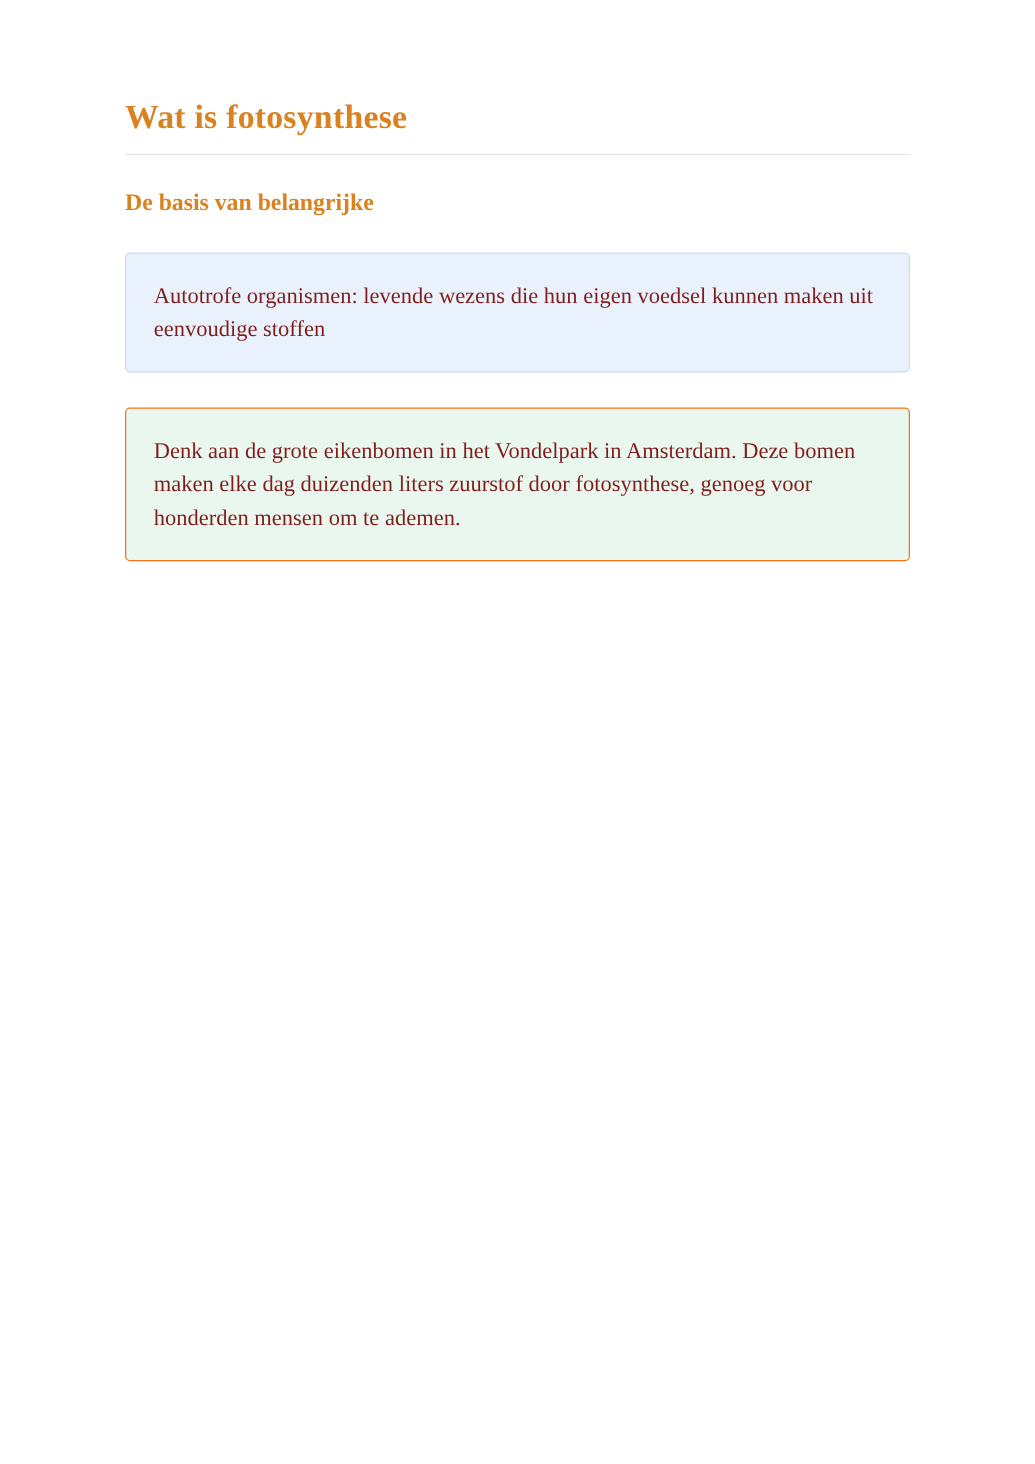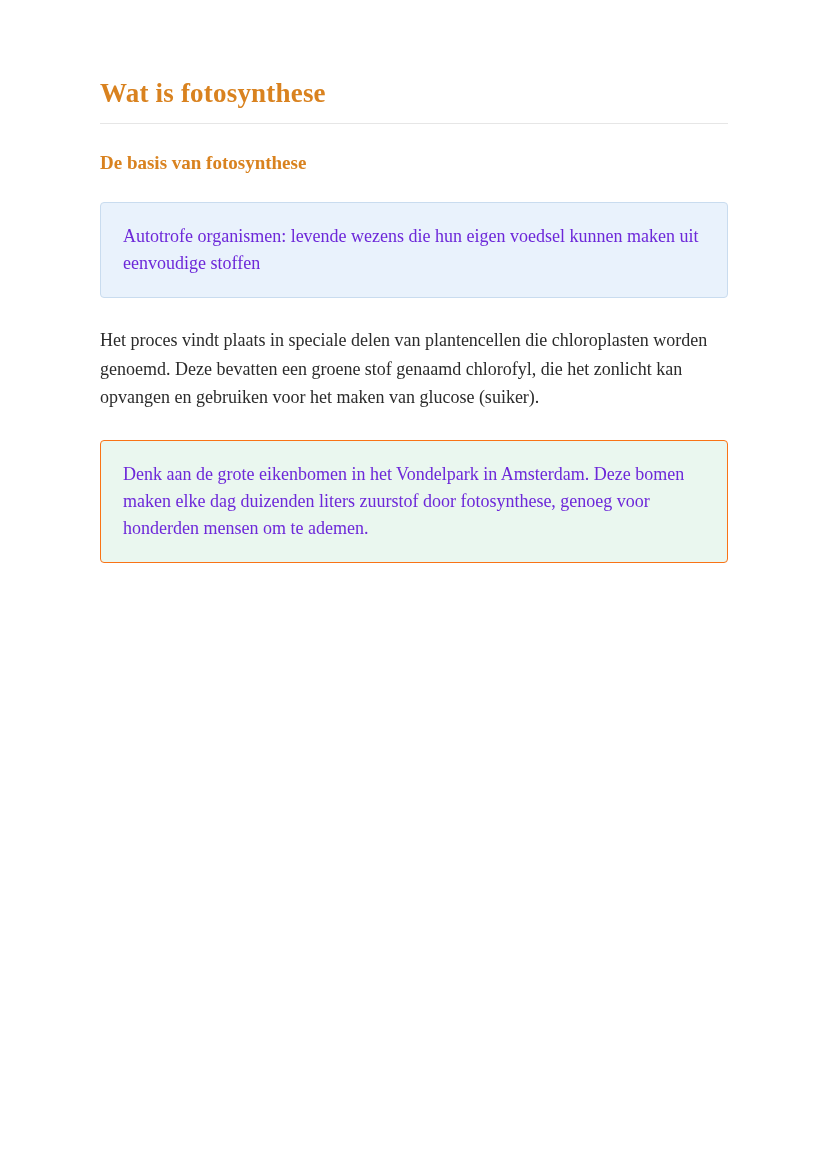--- a/index.html
+++ b/index.html
@@ -54,21 +54,21 @@
 
   .callout {
     border-radius: 4px;
     padding: 20px 22px;
     margin: 28px 0;
   }
 
   .callout p {
     font-size: 18px;
     line-height: 27px;
-    color: #6d28d9;
+    color: #7f1d1d;
   }
 
   .callout.info {
     background: #e9f2fc;
     border: 1px solid #c9dcef;
   }
 
   .callout.example {
     background: #eaf7ef;
     border: 1px solid #f97316;
@@ -78,27 +78,26 @@
 <body>
 
 <div class="page">
   <div class="content">
 
     <h1 class="page-title">Wat is fotosynthese</h1>
 
     <hr class="title-divider">
 
 
-    <h2 class="section-heading">De basis van fotosynthese</h2>
+    <h2 class="section-heading">De basis van belangrijke</h2>
 
 
     <div class="callout info">
       <p>Autotrofe organismen: levende wezens die hun eigen voedsel kunnen maken uit eenvoudige stoffen</p>
     </div>
 
-    <p class="body-text">Het proces vindt plaats in speciale delen van plantencellen die chloroplasten worden genoemd. Deze bevatten een groene stof genaamd chlorofyl, die het zonlicht kan opvangen en gebruiken voor het maken van glucose (suiker).</p>
 
     <div class="callout example">
       <p>Denk aan de grote eikenbomen in het Vondelpark in Amsterdam. Deze bomen maken elke dag duizenden liters zuurstof door fotosynthese, genoeg voor honderden mensen om te ademen.</p>
     </div>
 
   </div>
 </div>
 
 </body></html>

